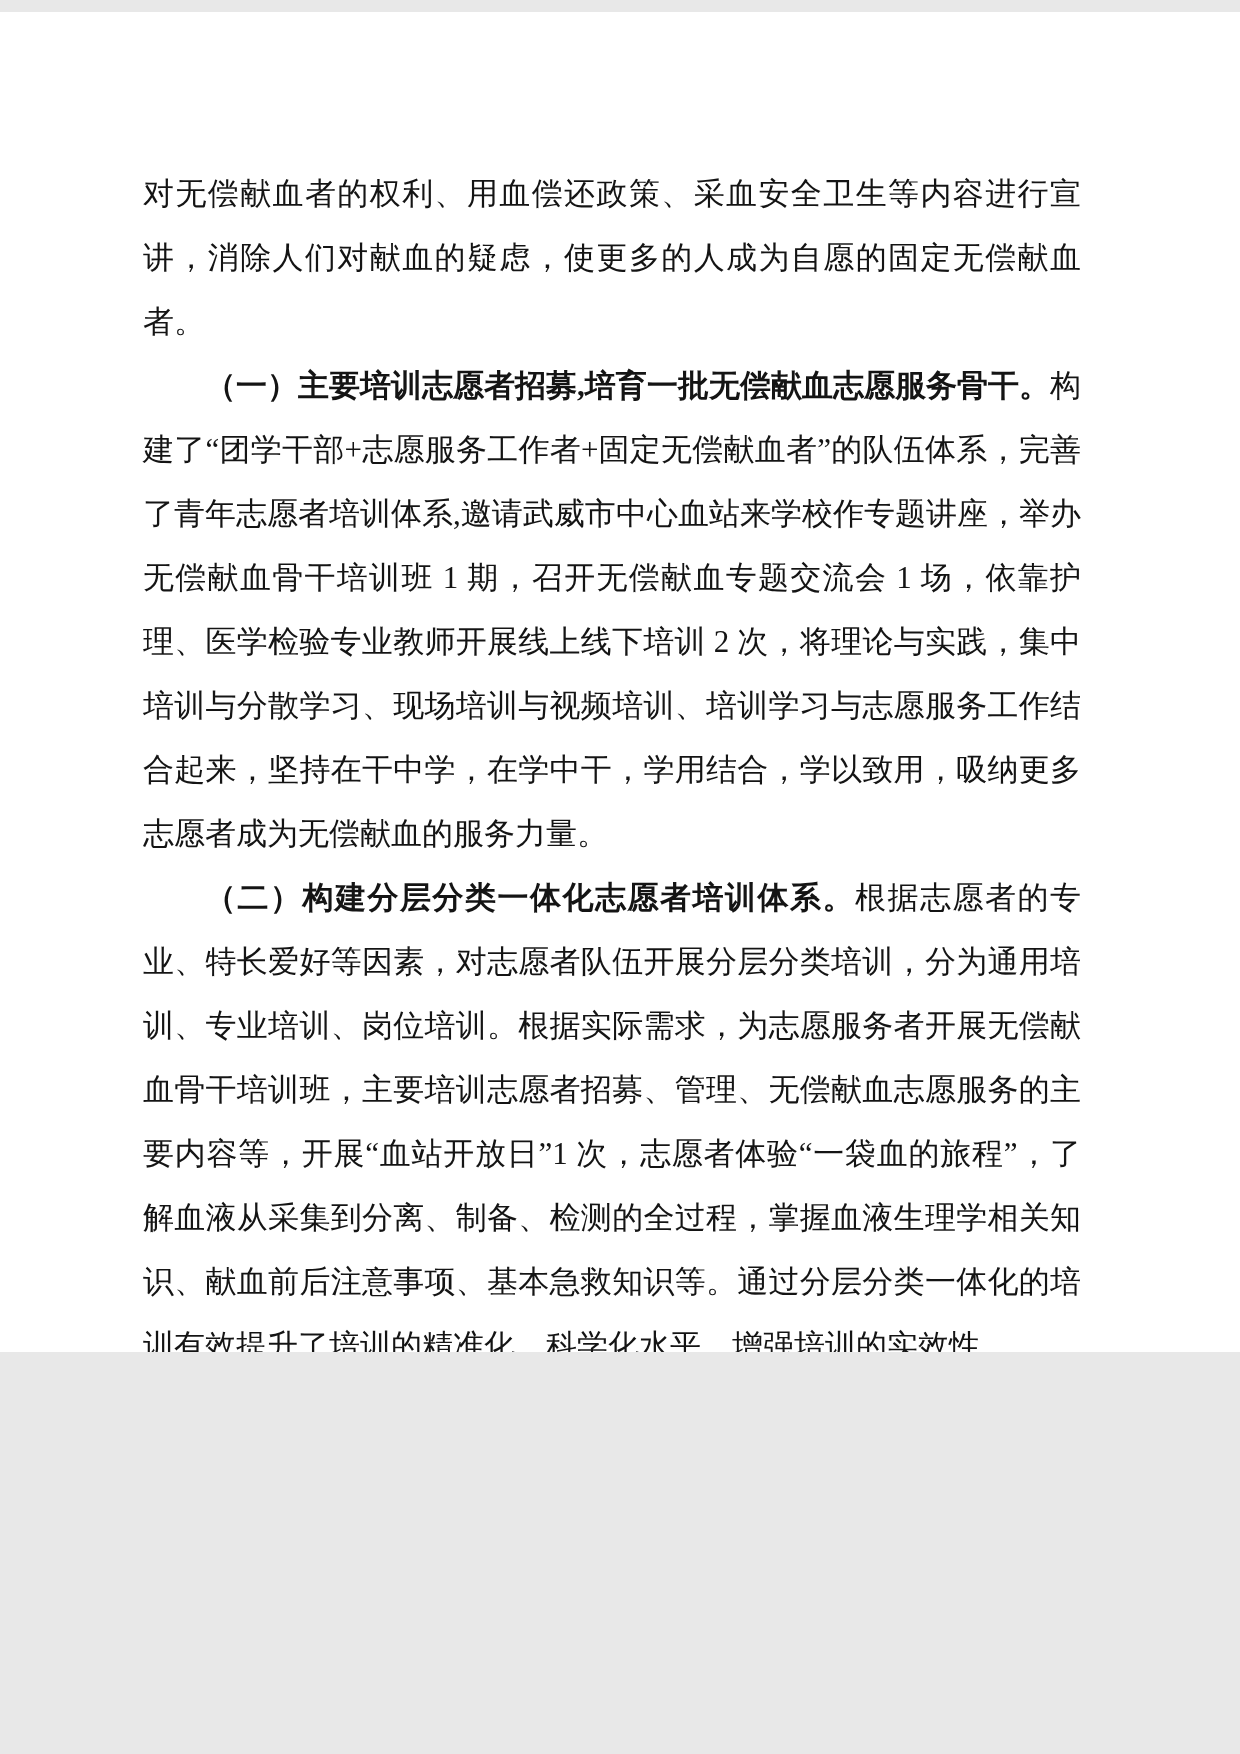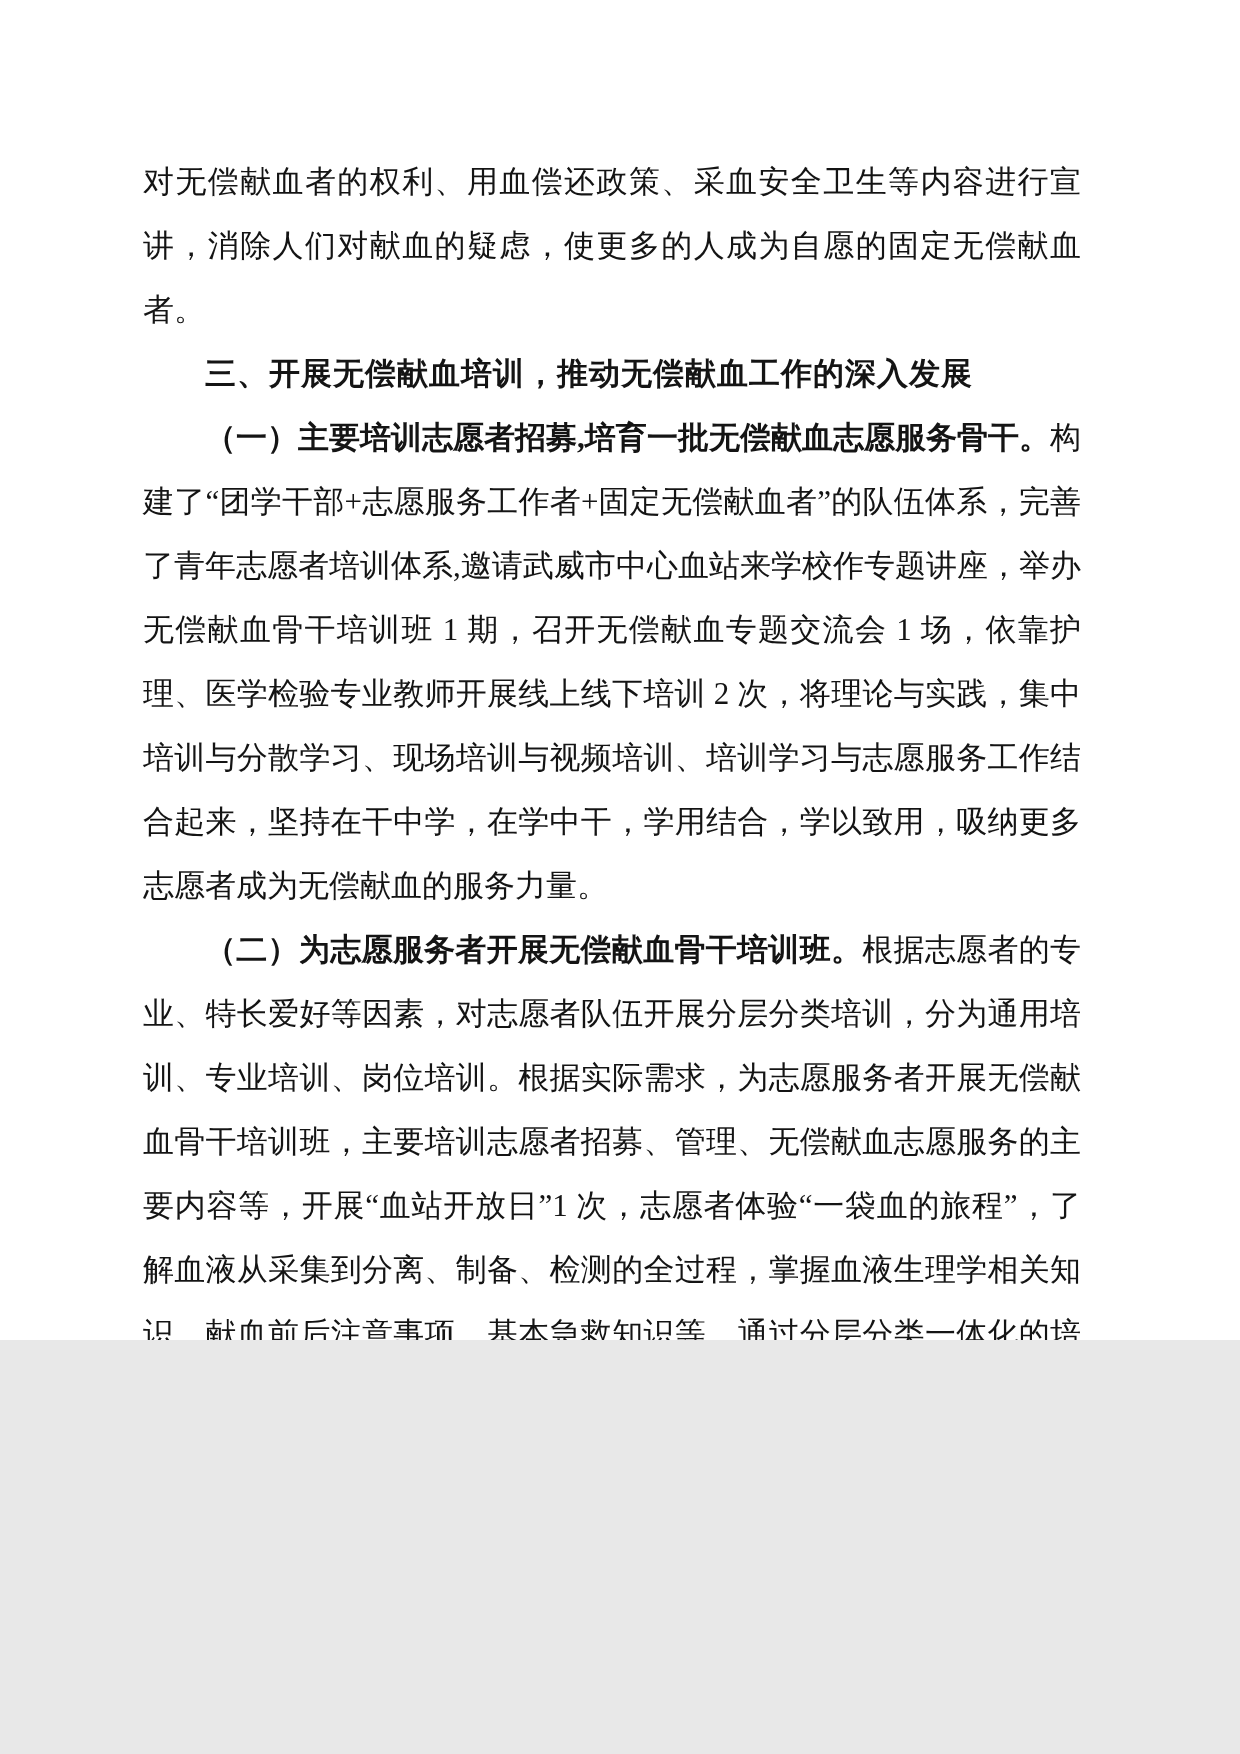--- a/index.html
+++ b/index.html
@@ -4,21 +4,21 @@
 <style>
   html, body {
     margin: 0;
     padding: 0;
     background: #e8e8e8;
   }
   .page {
     position: relative;
     width: 1240px;
     height: 1340px;
-    margin: 0 auto;
+    margin: 12px auto;
     background: #ffffff;
     overflow: hidden;
     font-family: "Liberation Serif", serif;
     color: #141414;
   }
   .content {
     position: absolute;
     left: 143px;
     top: 150px;
     width: 938px;
@@ -51,18 +51,17 @@
     letter-spacing: 4px;
     color: #1a1a1a;
   }
 </style>
 </head>
 <body>
 
 <div class="page">
   <div class="content" id="doc-content">
       <p class="body"><span class="seg-regular">对无偿献血者的权利、用血偿还政策、采血安全卫生等内容进行宣讲，消除人们对献血的疑虑，使更多的人成为自愿的固定无偿献血者。</span></p>
-      <p class="heading1 indent"><span class="seg-bold">三、开展无偿献血培训，推动无偿献血工作的深入发展</span></p>
       <p class="body indent"><span class="seg-bold">（一）主要培训志愿者招募,培育一批无偿献血志愿服务骨干。</span><span class="seg-regular">构建了“团学干部+志愿服务工作者+固定无偿献血者”的队伍体系，完善了青年志愿者培训体系,邀请武威市中心血站来学校作专题讲座，举办无偿献血骨干培训班 1 期，召开无偿献血专题交流会 1 场，依靠护理、医学检验专业教师开展线上线下培训 2 次，将理论与实践，集中培训与分散学习、现场培训与视频培训、培训学习与志愿服务工作结合起来，坚持在干中学，在学中干，学用结合，学以致用，吸纳更多志愿者成为无偿献血的服务力量。</span></p>
-      <p class="body indent"><span class="seg-bold">（二）为志愿服务者开展无偿献血骨干培训班。</span><span class="seg-regular">根据志愿者的专业、特长爱好等因素，对志愿者队伍开展分层分类培训，分为通用培训、专业培训、岗位培训。根据实际需求，为志愿服务者开展无偿献血骨干培训班，主要培训志愿者招募、管理、无偿献血志愿服务的主要内容等，开展“血站开放日”1 次，志愿者体验“一袋血的旅程”，了解血液从采集到分离、制备、检测的全过程，掌握血液生理学相关知识、献血前后注意事项、基本急救知识等。通过分层分类一体化的培训有效提升了培训的精准化、科学化水平，增强培训的实效性。</span></p>
+      <p class="body indent"><span class="seg-bold">（二）构建分层分类一体化志愿者培训体系。</span><span class="seg-regular">根据志愿者的专业、特长爱好等因素，对志愿者队伍开展分层分类培训，分为通用培训、专业培训、岗位培训。根据实际需求，为志愿服务者开展无偿献血骨干培训班，主要培训志愿者招募、管理、无偿献血志愿服务的主要内容等，开展“血站开放日”1 次，志愿者体验“一袋血的旅程”，了解血液从采集到分离、制备、检测的全过程，掌握血液生理学相关知识、献血前后注意事项、基本急救知识等。通过分层分类一体化的培训有效提升了培训的精准化、科学化水平，增强培训的实效性。</span></p>
     </div>
   <div class="page-footer">- 3 -</div>
 </div>
 
 </body></html>

